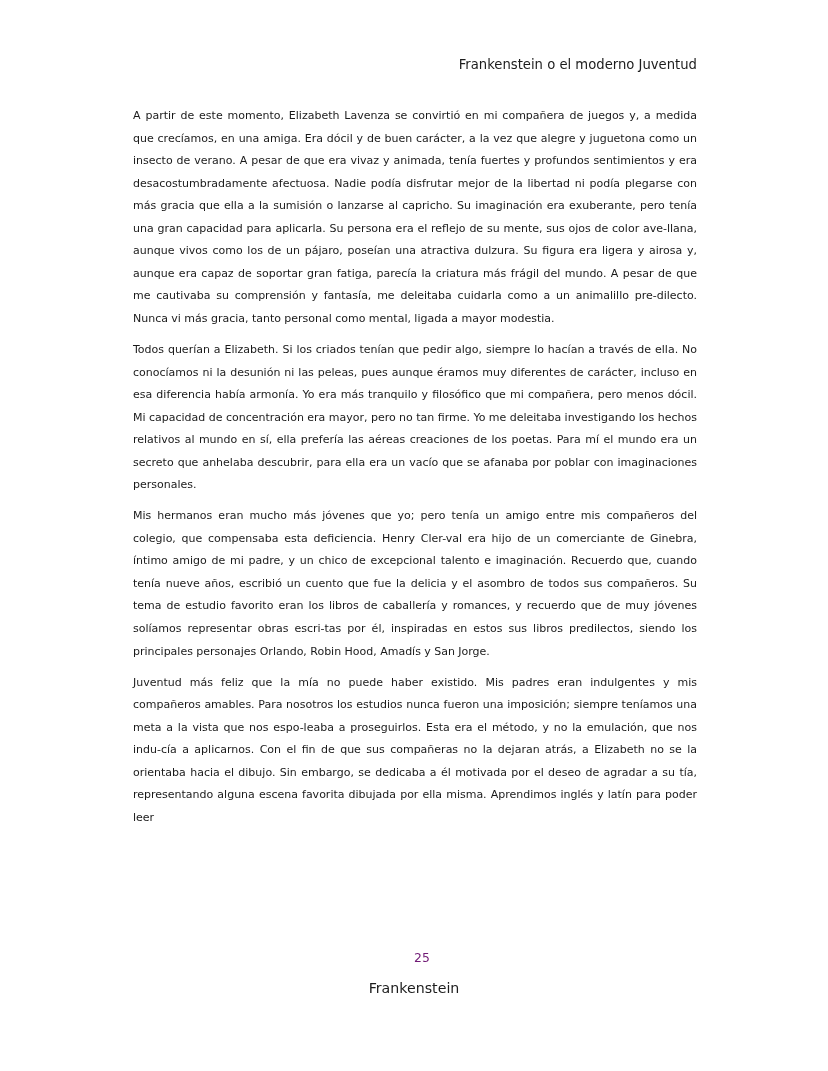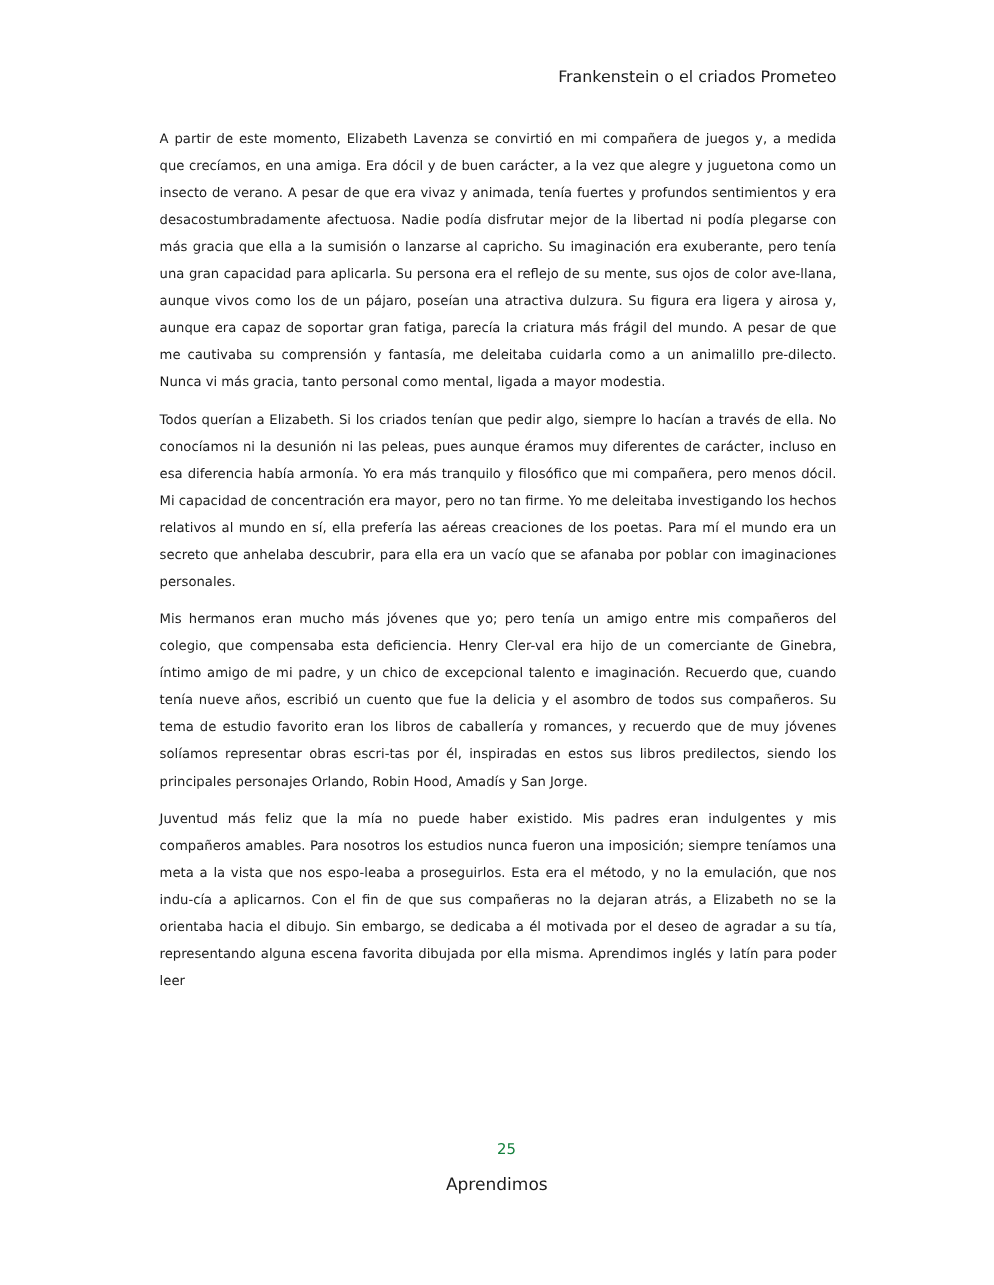--- a/index.html
+++ b/index.html
@@ -64,44 +64,44 @@
   .footer {
     position: absolute;
     left: 0;
     top: 950px;
     width: 828px;
     text-align: center;
   }
 
   .page-number {
     font-size: 12.4px;
-    color: #15803d;
+    color: #701a75;
     line-height: 16px;
     margin: 0 0 13px 16px;
   }
 
   .imprint {
     font-size: 14.2px;
     color: #1c1c1c;
     line-height: 18px;
     margin: 0;
   }
 </style>
 </head>
 <body>
 
 <div class="page">
 
-  <div class="running-head">Frankenstein o el criados Prometeo</div>
+  <div class="running-head">Frankenstein o el moderno Juventud</div>
 
   <div class="text-column">
     <p class="body-paragraph">A partir de este momento, Elizabeth Lavenza se convirtió en mi compañera de juegos y, a medida que crecíamos, en una amiga. Era dócil y de buen carácter, a la vez que alegre y juguetona como un insecto de verano. A pesar de que era vivaz y animada, tenía fuertes y profundos sentimientos y era desacostumbradamente afectuosa. Nadie podía disfrutar mejor de la libertad ni podía plegarse con más gracia que ella a la sumisión o lanzarse al capricho. Su imaginación era exuberante, pero tenía una gran capacidad para aplicarla. Su persona era el reflejo de su mente, sus ojos de color ave-llana, aunque vivos como los de un pájaro, poseían una atractiva dulzura. Su figura era ligera y airosa y, aunque era capaz de soportar gran fatiga, parecía la criatura más frágil del mundo. A pesar de que me cautivaba su comprensión y fantasía, me deleitaba cuidarla como a un animalillo pre-dilecto. Nunca vi más gracia, tanto personal como mental, ligada a mayor modestia.</p>
     <p class="body-paragraph">Todos querían a Elizabeth. Si los criados tenían que pedir algo, siempre lo hacían a través de ella. No conocíamos ni la desunión ni las peleas, pues aunque éramos muy diferentes de carácter, incluso en esa diferencia había armonía. Yo era más tranquilo y filosófico que mi compañera, pero menos dócil. Mi capacidad de concentración era mayor, pero no tan firme. Yo me deleitaba investigando los hechos relativos al mundo en sí, ella prefería las aéreas creaciones de los poetas. Para mí el mundo era un secreto que anhelaba descubrir, para ella era un vacío que se afanaba por poblar con imaginaciones personales.</p>
     <p class="body-paragraph">Mis hermanos eran mucho más jóvenes que yo; pero tenía un amigo entre mis compañeros del colegio, que compensaba esta deficiencia. Henry Cler-val era hijo de un comerciante de Ginebra, íntimo amigo de mi padre, y un chico de excepcional talento e imaginación. Recuerdo que, cuando tenía nueve años, escribió un cuento que fue la delicia y el asombro de todos sus compañeros. Su tema de estudio favorito eran los libros de caballería y romances, y recuerdo que de muy jóvenes solíamos representar obras escri-tas por él, inspiradas en estos sus libros predilectos, siendo los principales personajes Orlando, Robin Hood, Amadís y San Jorge.</p>
     <p class="body-paragraph">Juventud más feliz que la mía no puede haber existido. Mis padres eran indulgentes y mis compañeros amables. Para nosotros los estudios nunca fueron una imposición; siempre teníamos una meta a la vista que nos espo-leaba a proseguirlos. Esta era el método, y no la emulación, que nos indu-cía a aplicarnos. Con el fin de que sus compañeras no la dejaran atrás, a Elizabeth no se la orientaba hacia el dibujo. Sin embargo, se dedicaba a él motivada por el deseo de agradar a su tía, representando alguna escena favorita dibujada por ella misma. Aprendimos inglés y latín para poder leer</p>
   </div>
 
   <div class="footer">
     <div class="page-number">25</div>
-    <div class="imprint">Aprendimos</div>
+    <div class="imprint">Frankenstein</div>
   </div>
 
 </div>
 
 </body></html>

